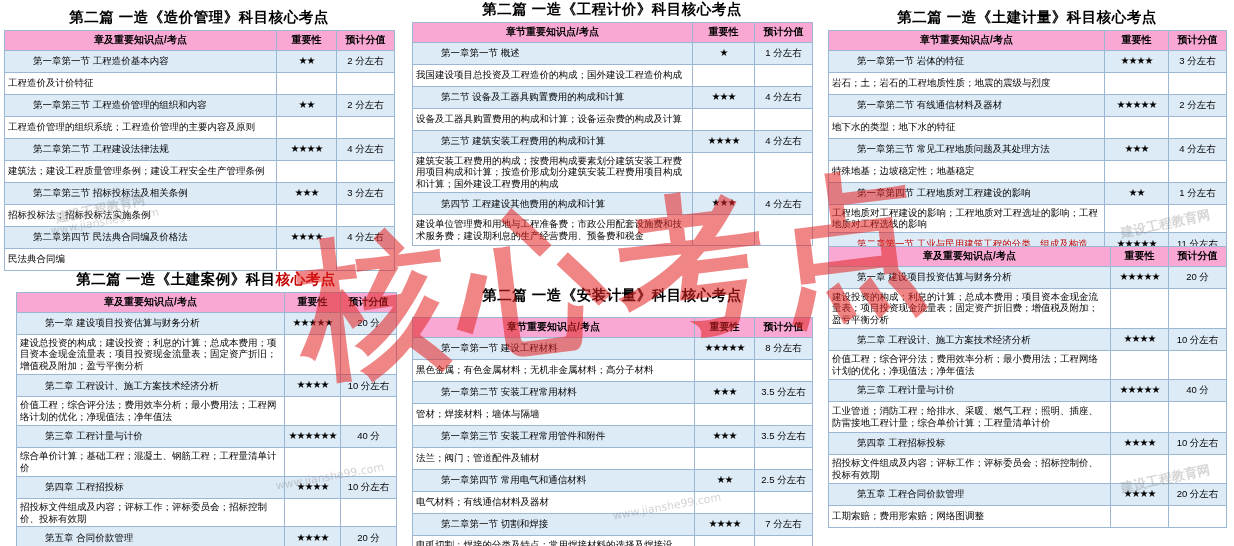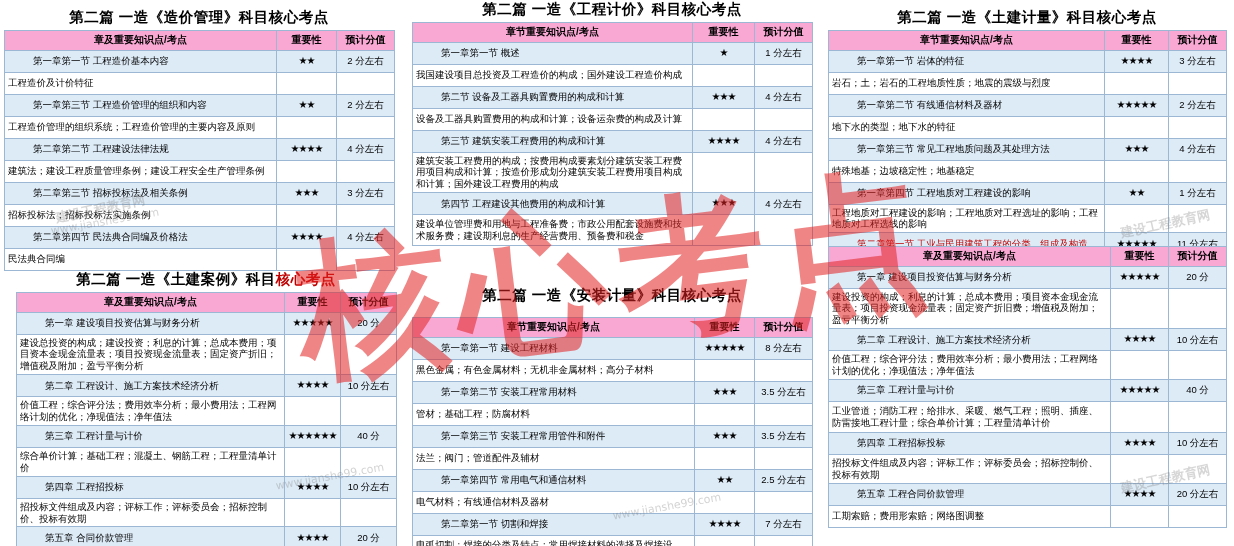--- a/index.html
+++ b/index.html
@@ -394,21 +394,21 @@
             <td>黑色金属；有色金属材料；无机非金属材料；高分子材料</td>
             <td></td>
             <td></td>
           </tr>
         <tr class="chap">
             <td class="c1">第一章第二节   安装工程常用材料</td>
             <td class="c2 stars">★★★</td>
             <td class="c3">3.5 分左右</td>
           </tr>
         <tr class="det">
-            <td>管材；基础工程；防腐材料</td>
+            <td>管材；焊接材料；墙体与隔墙</td>
             <td></td>
             <td></td>
           </tr>
         <tr class="chap">
             <td class="c1">第一章第三节   安装工程常用管件和附件</td>
             <td class="c2 stars">★★★</td>
             <td class="c3">3.5 分左右</td>
           </tr>
         <tr class="det">
             <td>法兰；阀门；管道配件及辅材</td>

